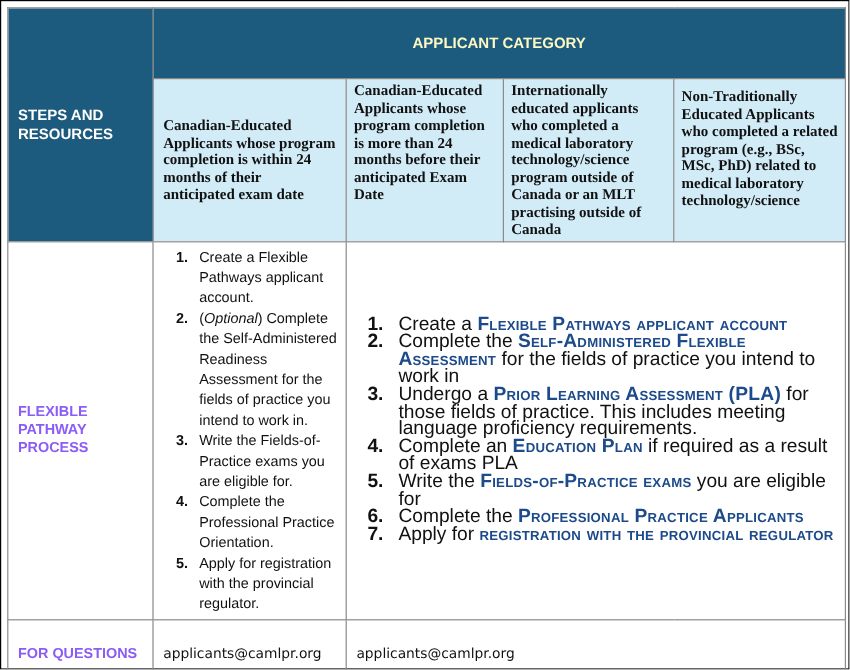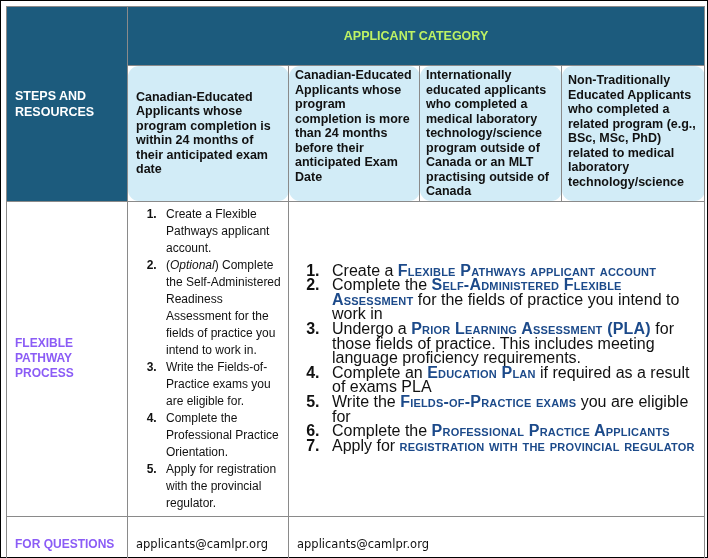--- a/index.html
+++ b/index.html
@@ -1,24 +1,24 @@
 <!DOCTYPE html>
 <html><head>
 <meta charset="utf-8">
 <style>
   html, body { margin: 0; padding: 0; background: #ffffff; }
   body { width: 708px; height: 558px; position: relative; overflow: hidden; font-family: "DejaVu Sans", sans-serif; }
   .frame { position: absolute; left: 0; top: 0; width: 706px; height: 556px; border: 1px solid #000; }
   table.grid { position: absolute; left: 6px; top: 6px; border-collapse: collapse; table-layout: fixed; width: 698px; }
   table.grid td { border: 1px solid #8a8a8a; vertical-align: middle; padding: 0; }
-  .hdr-dark { background: #1c5b7d; color: #bef264; }
+  .hdr-dark { background: #1c5b7d; color: #fef9c3; }
   .hdr-light { background: #d2ecf7; }
   .steps-label { font-family: "Liberation Sans", sans-serif; font-weight: bold; font-size: 12.5px; color: #fff; padding: 0 8px !important; line-height: 16px; margin-left: 48px; }
   .cat-title { font-family: "Liberation Sans", sans-serif; font-weight: bold; font-size: 12.5px; text-align: center; height: 58px; }
-  .sub { font-family: Liberation Sans, sans-serif; font-weight: bold; font-size: 12.5px; color: #111; line-height: 14.5px; padding: 2px 6px !important; vertical-align: top !important; border-radius: 11px; }
+  .sub { font-family: Liberation Serif, serif; font-weight: bold; font-size: 12.5px; color: #111; line-height: 14.5px; padding: 2px 6px !important; vertical-align: top !important; }
   .sub.c1 { vertical-align: middle !important; padding: 0 8px !important; }
   .rowlabel { font-family: "Liberation Sans", sans-serif; font-weight: bold; font-size: 12px; color: #8b5cf6; padding: 0 8px !important; line-height: 15px; }
   ol.steps1 { margin: 0; padding: 4px 6px 4px 32px; font-family: "Liberation Sans", sans-serif; font-size: 12px; color: #111; line-height: 17px; }
   ol.steps1 li { padding-left: 6px; }
   ol.steps1 li::marker { font-weight: bold; }
   ol.steps2 { margin: 0; padding: 0 8px 0 35px; font-family: "Liberation Sans", sans-serif; font-size: 16px; color: #111; line-height: 14.6px; }
   ol.steps2 li { padding-left: 8px; }
   ol.steps2 li::marker { font-weight: bold; }
   .lnk { font-weight: bold; color: #1c4a8a; font-variant: small-caps; letter-spacing: 0.2px; }
   .email { font-family: "DejaVu Sans", sans-serif; font-size: 11.5px; color: #111; padding: 0 8px !important; }

